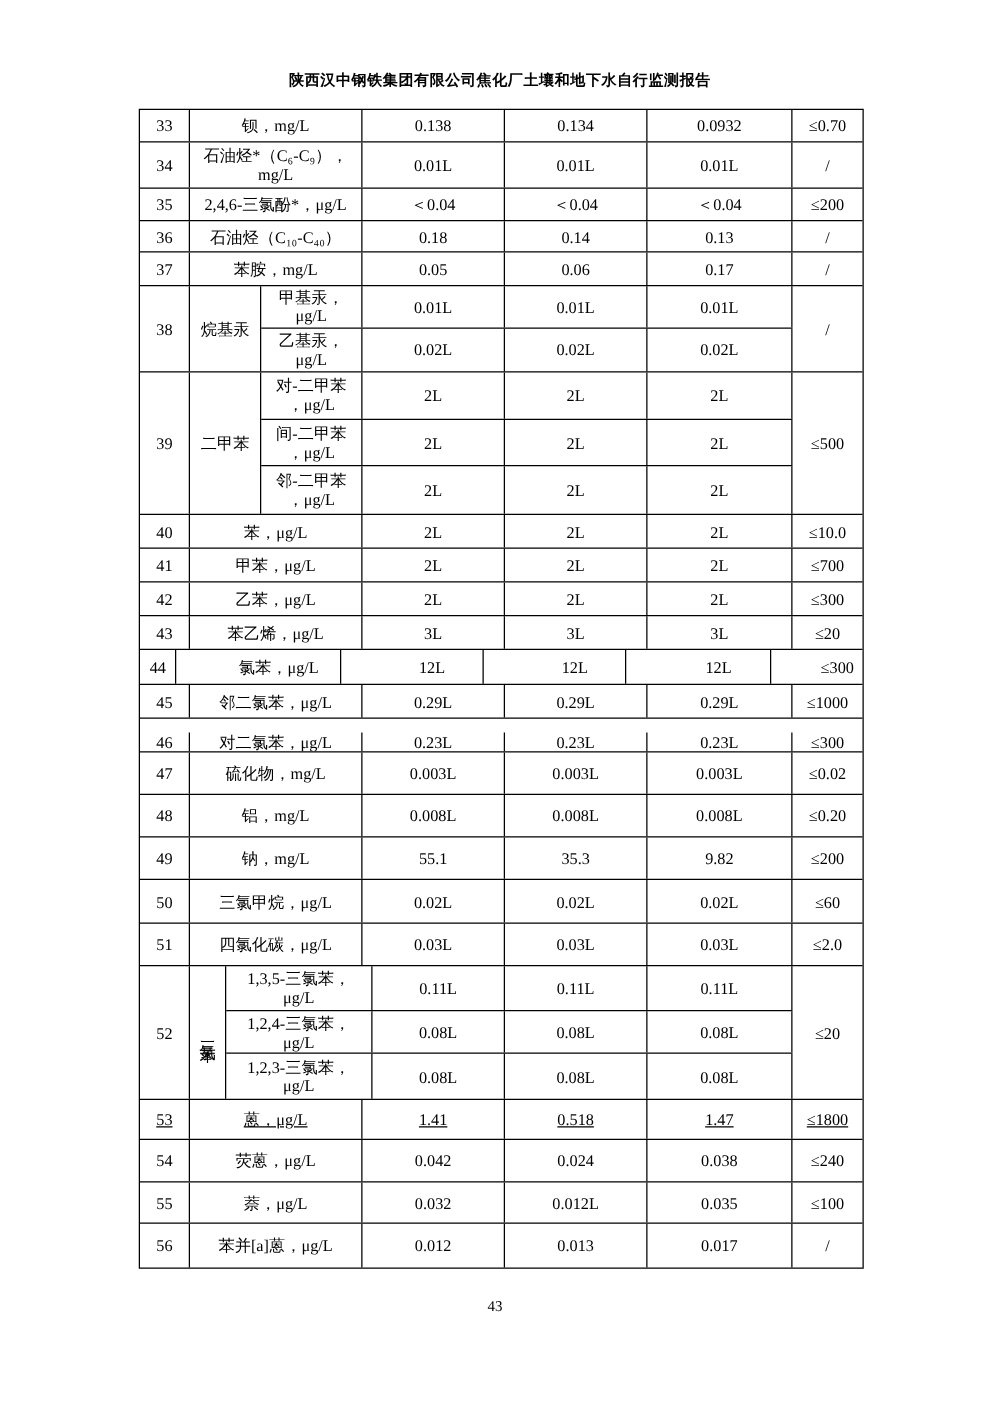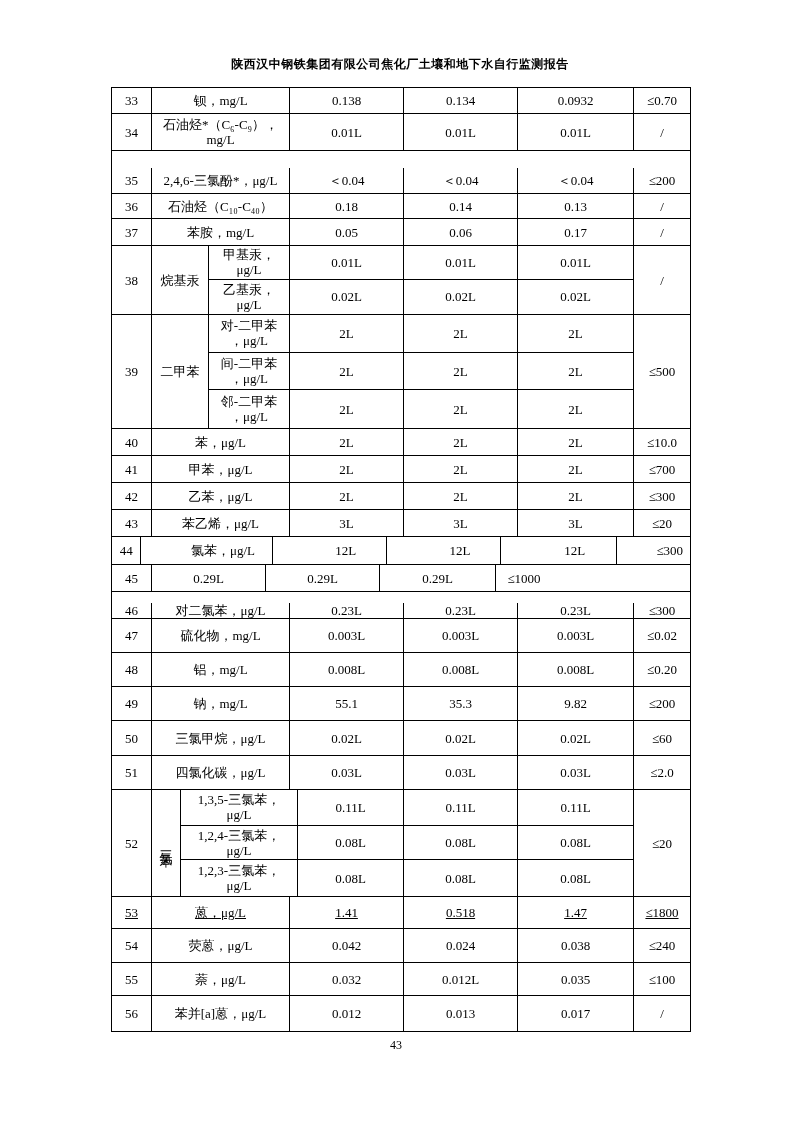--- a/index.html
+++ b/index.html
@@ -59,21 +59,21 @@
       </div>
       <div class="trow" style="height: 37px;">
         <div class="cell c-idx">34</div>
         <div class="cell c-name">石油烃*（C₆-C₉），
 mg/L</div>
         <div class="cell c-v1">0.01L</div>
         <div class="cell c-v2">0.01L</div>
         <div class="cell c-v3">0.01L</div>
         <div class="cell c-limit">/</div>
       </div>
-      <div class="trow" style="height: 26px; margin-top: 17px;">
+      <div class="trow" style="height: 26px;">
         <div class="cell c-idx">35</div>
         <div class="cell c-name">2,4,6-三氯酚*，μg/L</div>
         <div class="cell c-v1">＜0.04</div>
         <div class="cell c-v2">＜0.04</div>
         <div class="cell c-v3">＜0.04</div>
         <div class="cell c-limit">≤200</div>
       </div>
       <div class="trow" style="height: 25px;">
         <div class="cell c-idx">36</div>
         <div class="cell c-name">石油烃（C₁₀-C₄₀）</div>
@@ -174,20 +174,21 @@
       <div class="trow" style="height: 28px; gap: 33px;">
         <div class="cell c-idx">44</div>
         <div class="cell c-name">氯苯，μg/L</div>
         <div class="cell c-v1">12L</div>
         <div class="cell c-v2">12L</div>
         <div class="cell c-v3">12L</div>
         <div class="cell c-limit">≤300</div>
       </div>
       <div class="trow" style="height: 27px;">
         <div class="cell c-idx">45</div>
+        <div class="cell c-name">邻二氯苯，μg/L</div>
         <div class="cell c-v1">0.29L</div>
         <div class="cell c-v2">0.29L</div>
         <div class="cell c-v3">0.29L</div>
         <div class="cell c-limit">≤1000</div>
       </div>
       <div class="trow" style="height: 27px; align-items: flex-end;">
         <div class="cell c-idx">46</div>
         <div class="cell c-name">对二氯苯，μg/L</div>
         <div class="cell c-v1">0.23L</div>
         <div class="cell c-v2">0.23L</div>

